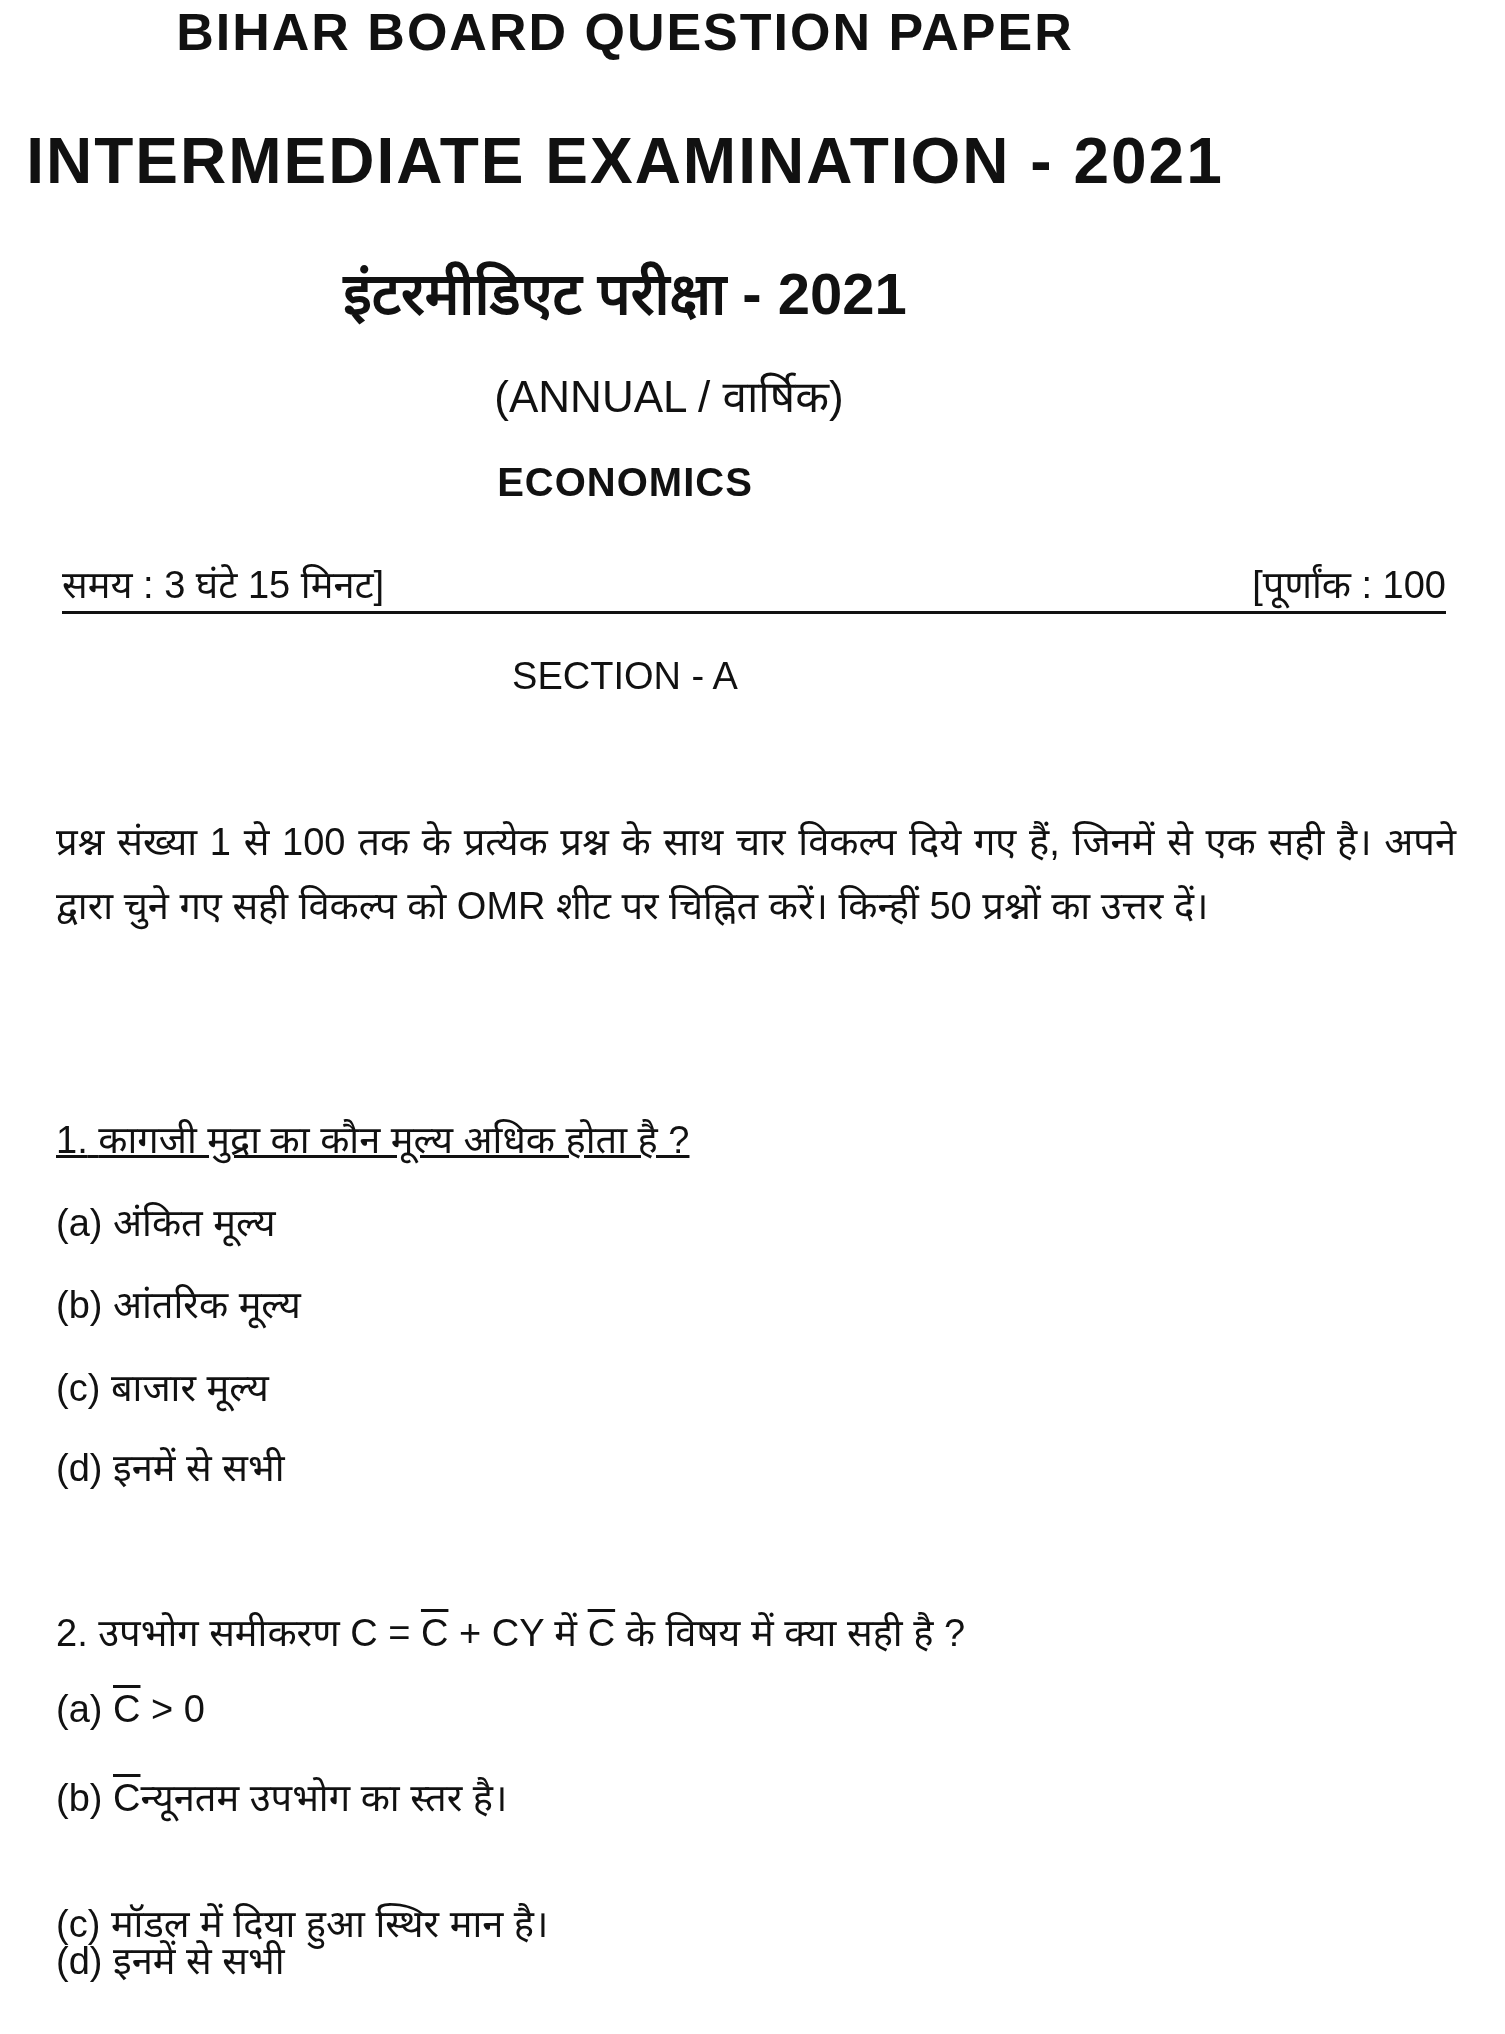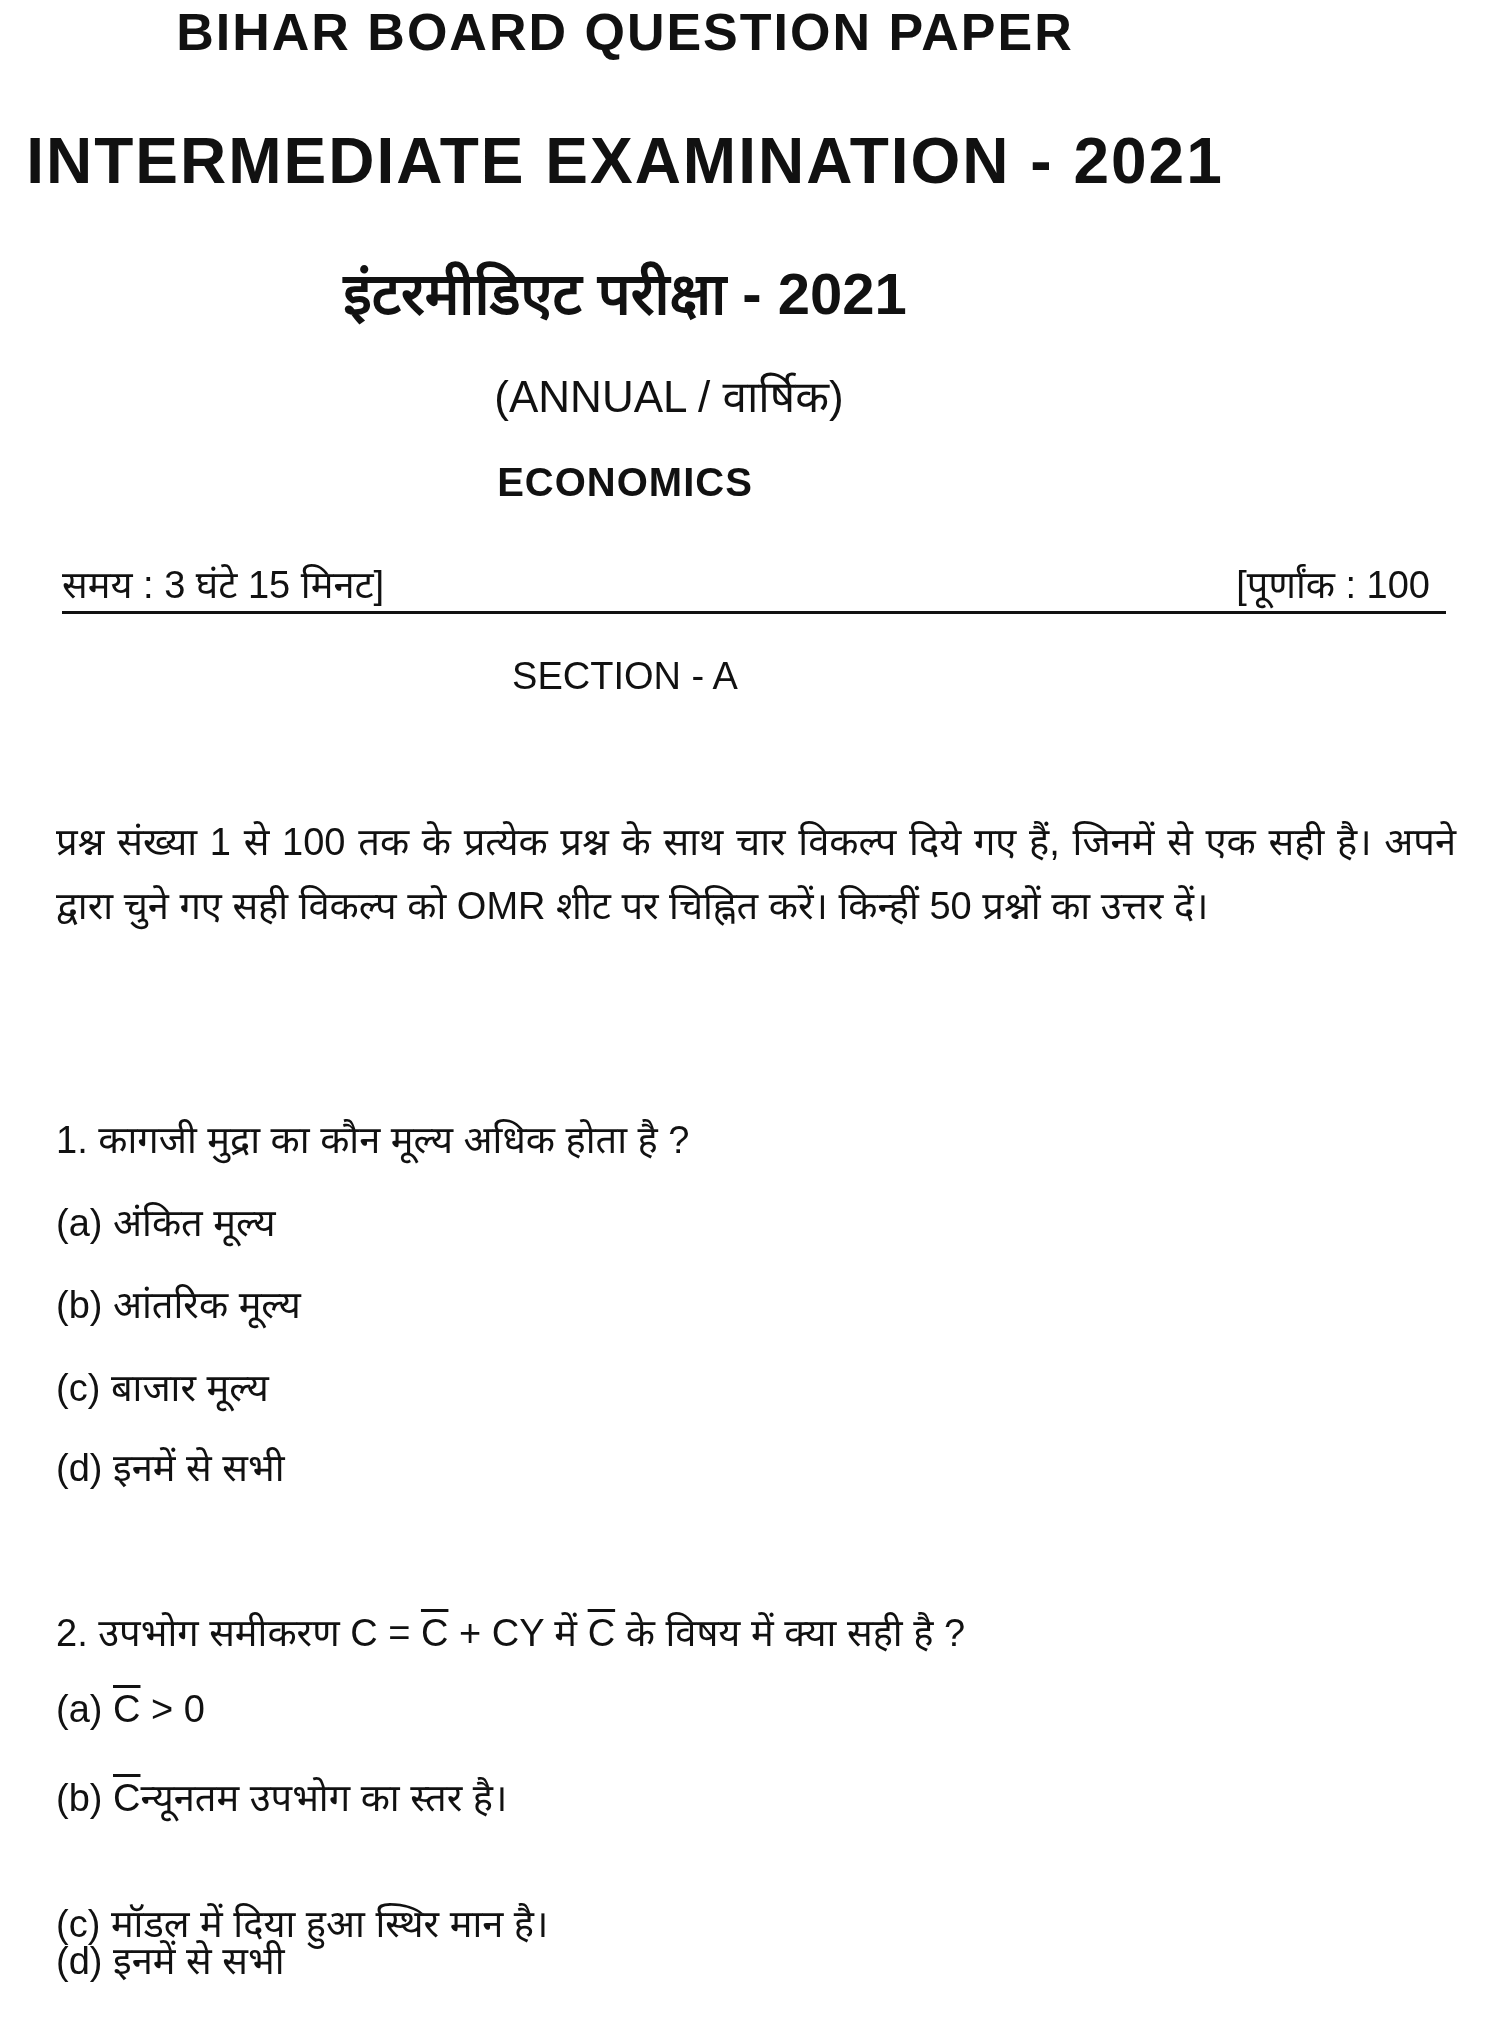--- a/index.html
+++ b/index.html
@@ -14,21 +14,21 @@
   .title2 { top: 124px; font-size: 64px; font-weight: bold; letter-spacing: 2px; }
   .title3 { top: 252px; font-size: 58px; font-weight: bold; }
   .title4 { top: 365px; font-size: 44px; font-weight: normal; padding-left: 44px; }
   .title5 { top: 460px; font-size: 40px; font-weight: bold; letter-spacing: 1px; }
   .meta-row {
     top: 565px; left: 62px; width: 1384px; height: 46px;
     border-bottom: 3px solid #111;
     font-size: 38px;
   }
   .meta-left { position: absolute; left: 0; bottom: 2px; }
-  .meta-right { position: absolute; right: 16px; bottom: 2px; }
+  .meta-right { position: absolute; right: 0; bottom: 2px; }
   .section { top: 655px; font-size: 38px; }
   .instructions {
     top: 810px; left: 56px; width: 1400px;
     font-size: 38px; line-height: 64px;
     text-align: justify;
   }
   .q { left: 56px; font-size: 38px; }
   .opt { left: 56px; font-size: 38px; }
   .cbar { text-decoration: overline; }
 </style>
@@ -43,21 +43,21 @@
 
 <div class="abs meta-row">
   <span class="meta-left">समय : 3 घंटे 15 मिनट]</span>
   <span class="meta-right">[पूर्णांक : 100</span>
 </div>
 
 <div class="abs center section">SECTION - A</div>
 
 <div class="abs instructions">प्रश्न संख्या 1 से 100 तक के प्रत्येक प्रश्न के साथ चार विकल्प दिये गए हैं, जिनमें से एक सही है। अपने द्वारा चुने गए सही विकल्प को OMR शीट पर चिह्नित करें। किन्हीं 50 प्रश्नों का उत्तर दें।</div>
 
-<div class="abs q" style="top:1112px;">
+<div class="abs q" style="top:1112px;text-decoration:underline;">
   <span>1.</span>
   <span>कागजी मुद्रा का कौन मूल्य अधिक होता है ?</span>
 </div>
 <div class="abs opt" style="top:1195px;">
   <span>(a)</span>
   <span>अंकित मूल्य</span>
 </div>
 <div class="abs opt" style="top:1277px;">
   <span>(b)</span>
   <span>आंतरिक मूल्य</span>

